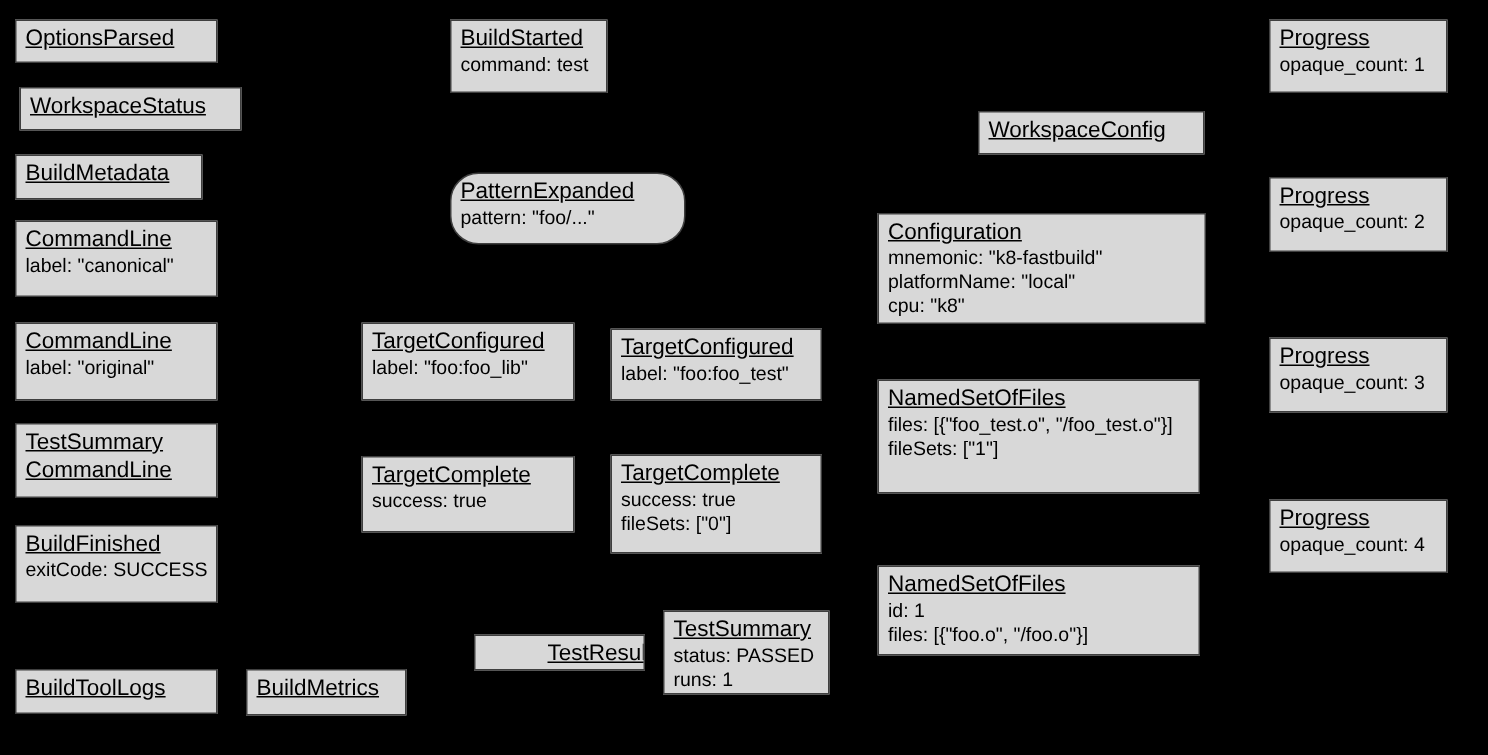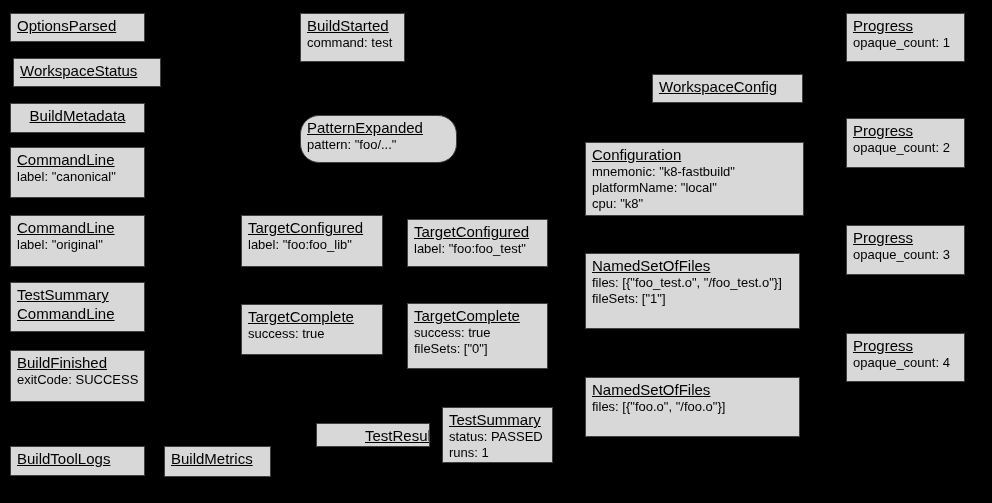--- a/index.html
+++ b/index.html
@@ -47,21 +47,21 @@
 <div id="canvas">
 
   <div class="node" style="left:10px; top:13px; width:135px; height:29px;">
     <span class="node-title">OptionsParsed</span>
   </div>
 
   <div class="node" style="left:13px; top:58px; width:148px; height:29px;">
     <span class="node-title">WorkspaceStatus</span>
   </div>
 
-  <div class="node" style="left:10px; top:103px; width:135px; height:30px;text-align:center;">
+  <div class="node" style="left:10px; top:103px; width:125px; height:30px;">
     <span class="node-title">BuildMetadata</span>
   </div>
 
   <div class="node" style="left:10px; top:147px; width:135px; height:51px;">
     <span class="node-title">CommandLine</span>
     <span class="node-line">label: "canonical"</span>
   </div>
 
   <div class="node" style="left:10px; top:215px; width:135px; height:52px;">
     <span class="node-title">CommandLine</span>
@@ -140,20 +140,21 @@
   </div>
 
   <div class="node" style="left:585px; top:253px; width:215px; height:76px;">
     <span class="node-title">NamedSetOfFiles</span>
     <span class="node-line">files: [{"foo_test.o", "/foo_test.o"}]</span>
     <span class="node-line">fileSets: ["1"]</span>
   </div>
 
   <div class="node" style="left:585px; top:377px; width:215px; height:60px;">
     <span class="node-title">NamedSetOfFiles</span>
+    <span class="node-line">id: 1</span>
     <span class="node-line">files: [{"foo.o", "/foo.o"}]</span>
   </div>
 
   <div class="node" style="left:846px; top:13px; width:119px; height:49px;">
     <span class="node-title">Progress</span>
     <span class="node-line">opaque_count: 1</span>
   </div>
 
   <div class="node" style="left:846px; top:118px; width:119px; height:50px;">
     <span class="node-title">Progress</span>

